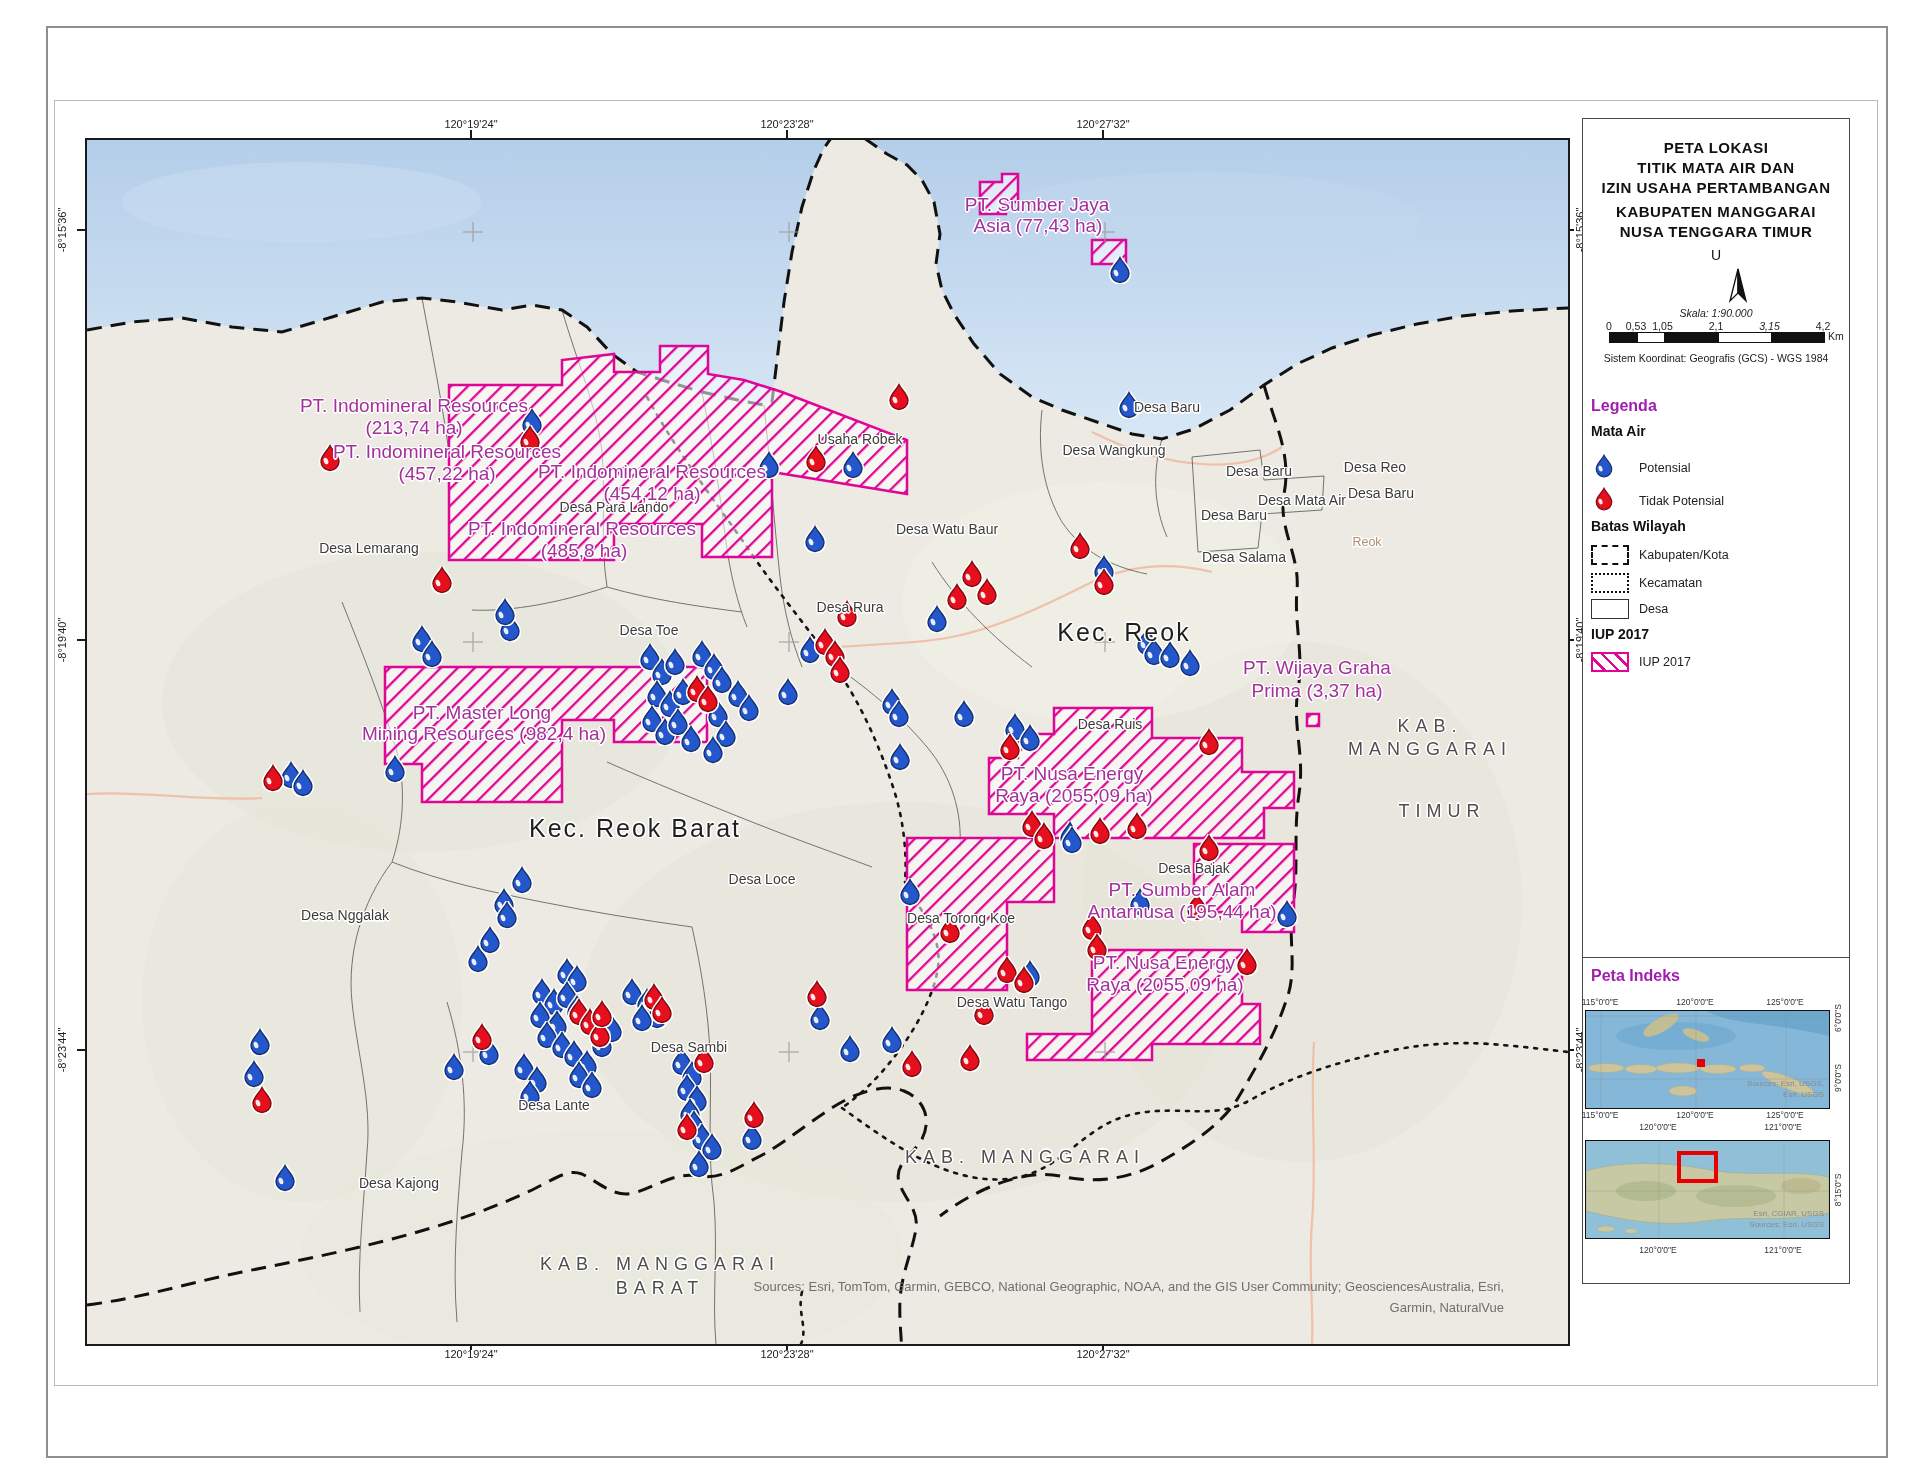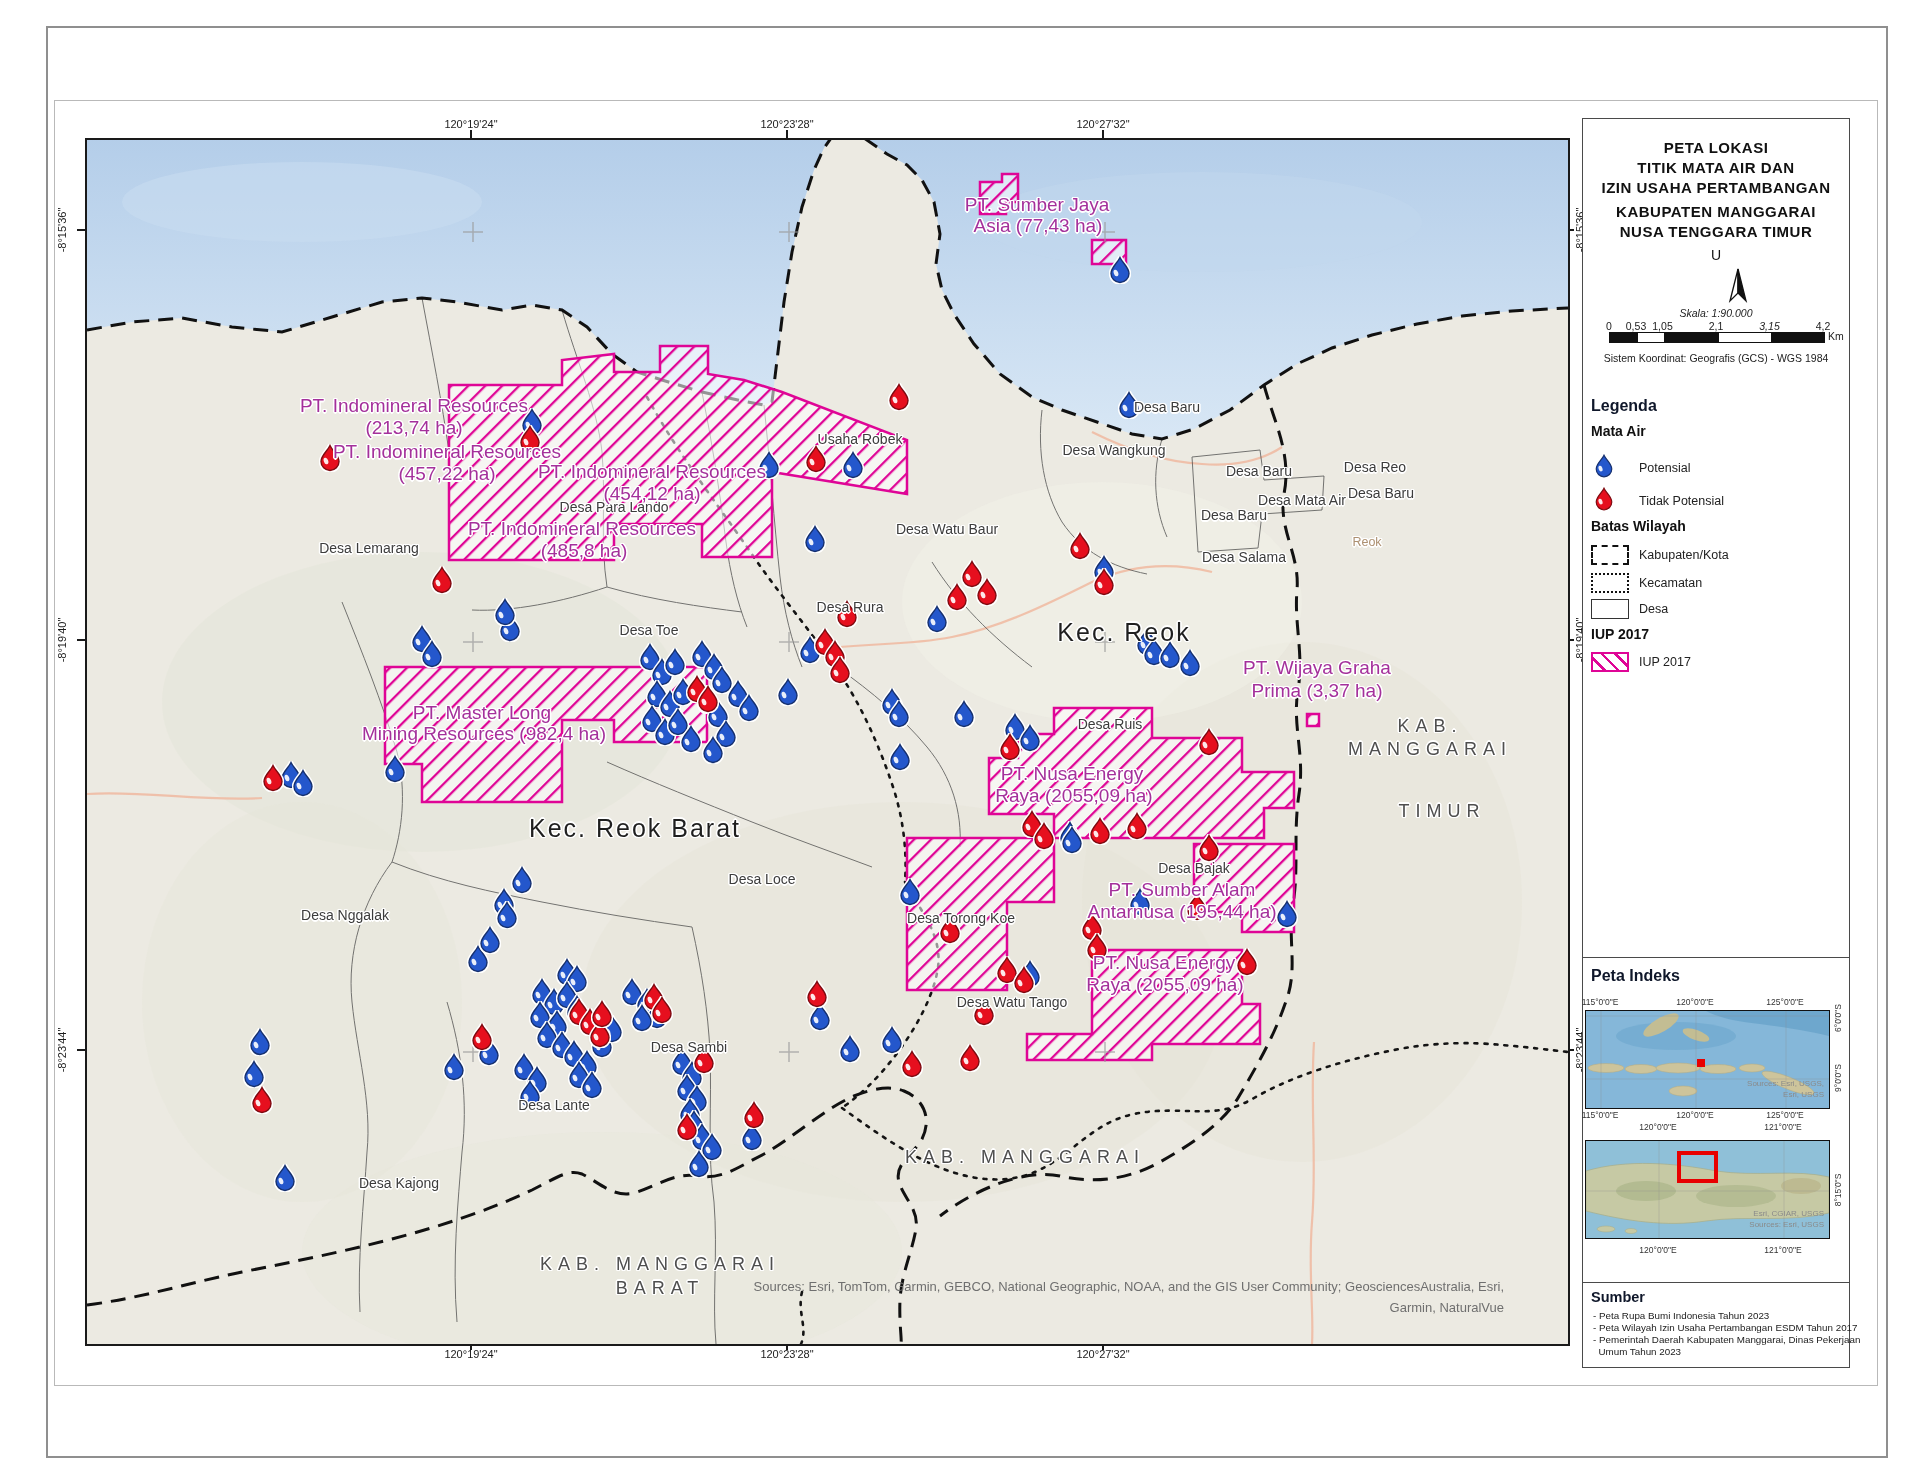--- a/index.html
+++ b/index.html
@@ -24,21 +24,21 @@
   .src{font-size:13px;color:#6f6f6f;transform:translate(-100%,-50%);text-shadow:none;z-index:3;}
   .coord{position:absolute;transform:translate(-50%,-50%);font-size:11px;color:#1c1c1c;white-space:nowrap;}
   .coord.vert{transform:translate(-50%,-50%) rotate(-90deg);}
   .tick{position:absolute;background:#1a1a1a;}
   .panelbox{position:absolute;left:1582px;width:266px;border:1.5px solid #4a4a4a;background:#fff;}
   #box-title{top:118px;height:839px;}
   #box-index{top:957px;height:325px;}
   #box-sumber{top:1282px;height:84px;}
   .tc{position:absolute;left:0;width:266px;text-align:center;transform:translateY(-50%);}
   .ttl{font-size:15px;font-weight:bold;color:#111;letter-spacing:.5px;}
-  .hdg{position:absolute;left:8px;font-size:16px;font-weight:bold;color:#0f172a;transform:translateY(-50%);}
+  .hdg{position:absolute;left:8px;font-size:16px;font-weight:bold;color:#a21caf;transform:translateY(-50%);}
   .subhdg{position:absolute;left:8px;font-size:14px;font-weight:bold;color:#111;transform:translateY(-50%);}
   .lleft{position:absolute;font-size:12.5px;color:#222;transform:translateY(-50%);white-space:nowrap;}
   .sw{position:absolute;transform:translate(-50%,-50%);width:38px;height:20px;box-sizing:border-box;}
   .sw.dashed{border:2.5px dashed #111;}
   .sw.dotted{border:2.5px dotted #111;}
   .sw.solid{border:1.5px solid #333;}
   .sw.hatch{border:2px solid #df0596;
       background:repeating-linear-gradient(45deg, rgba(223,5,150,0) 0 7px, #df0596 7px 9.5px);}
   .legdrop{position:absolute;transform:translate(-50%,-50%);}
   #scalebar{position:absolute;left:1608px;top:331px;width:214px;height:9px;display:flex;border:1px solid #111;box-sizing:content-box;}
@@ -1083,28 +1083,20 @@
       <ellipse cx="45" cy="90" rx="6" ry="2.5" fill="#c6c9a4" stroke="#a9ad86" stroke-width="0.5"></ellipse>
       <g stroke="#8a8a8a" stroke-width="0.6" opacity="0.5">
         <line x1="73" y1="0" x2="73" y2="97"></line>
           <line x1="198" y1="0" x2="198" y2="97"></line>
         <line x1="0" y1="50" x2="243" y2="50"></line>
       </g>
       <rect x="93" y="12" width="37" height="28" fill="none" stroke="#e80000" stroke-width="4"></rect>
     </svg>
   <div class="idxcredit" style="left: 238px; top: 68px;">Esri, CGIAR, USGS</div><div class="idxcredit" style="left: 238px; top: 79px;">Sources: Esri, USGS</div></div>
 
-  <div id="box-sumber" class="panelbox">
-    <div class="hdg" style="top:14px;font-size:14.5px;">Sumber</div>
-    <div id="sumber-items"></div>
-  <div class="sumitem" style="top: 32px;">- Peta Rupa Bumi Indonesia Tahun 2023</div>
-      <div class="sumitem" style="top: 44px;">- Peta Wilayah Izin Usaha Pertambangan ESDM Tahun 2017</div>
-      <div class="sumitem" style="top: 56px;">- Pemerintah Daerah Kabupaten Manggarai, Dinas Pekerjaan</div>
-      <div class="sumitem" style="top: 68px;">  Umum Tahun 2023</div>
-    </div>
 
 <div class="idxlbl" style="left: 1600px; top: 1002px;">115°0'0"E</div>
     <div class="idxlbl" style="left: 1695px; top: 1002px;">120°0'0"E</div>
     <div class="idxlbl" style="left: 1785px; top: 1002px;">125°0'0"E</div>
     <div class="idxlbl" style="left: 1600px; top: 1115px;">115°0'0"E</div>
     <div class="idxlbl" style="left: 1695px; top: 1115px;">120°0'0"E</div>
     <div class="idxlbl" style="left: 1785px; top: 1115px;">125°0'0"E</div>
     <div class="idxlbl vert" style="left: 1838px; top: 1018px;">6°0'0"S</div>
     <div class="idxlbl vert" style="left: 1838px; top: 1078px;">9°0'0"S</div>
     <div class="idxlbl" style="left: 1658px; top: 1127px;">120°0'0"E</div>

